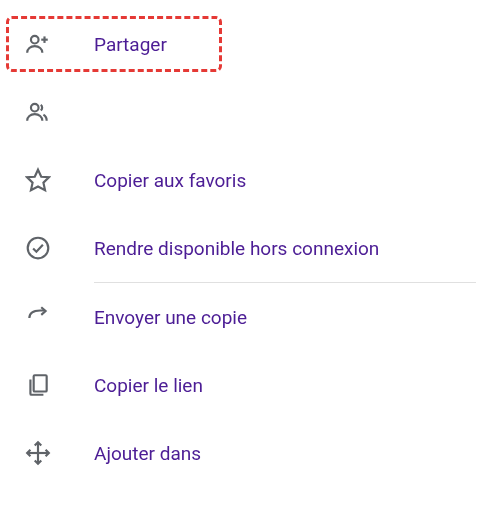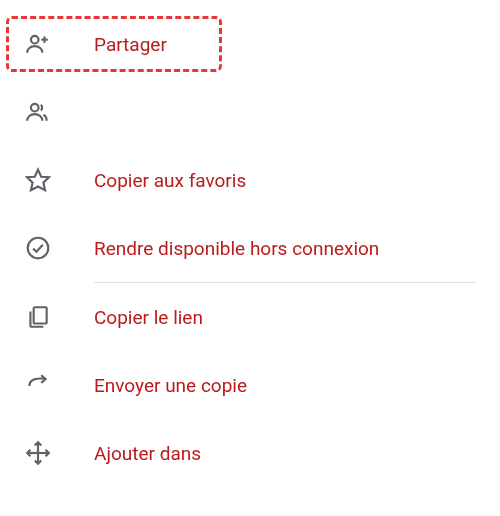--- a/index.html
+++ b/index.html
@@ -31,21 +31,21 @@
       height: 28px;
       flex-shrink: 0;
       display: flex;
       align-items: center;
       justify-content: center;
       color: #5f6368;
     }
     .menu-item .label {
       margin-left: 42px;
       font-size: 19px;
-      color: #b91c1c;
+      color: #4c1d95;
       font-weight: 400;
     }
     .highlight-box {
       position: absolute;
       top: 6px;
       left: 6px;
       right: 278px;
       bottom: 6px;
       border: 3px dashed #e53935;
       border-radius: 6px;
@@ -108,35 +108,35 @@
       </svg>
     </span>
     <span class="label">Rendre disponible hors connexion</span>
   </div>
 
   <div class="divider"></div>
 
   <div class="menu-item">
     <span class="icon">
       <svg viewBox="0 0 24 24" fill="none" stroke="currentColor" stroke-width="2">
+        <path d="M4 13c0-5 4-7 10-7h4"></path>
+        <polyline points="15,3 19,6.5 15,10"></polyline>
+      </svg>
+    </span>
+    <span class="label">Envoyer une copie</span>
+  </div>
+
+  <div class="menu-item">
+    <span class="icon">
+      <svg viewBox="0 0 24 24" fill="none" stroke="currentColor" stroke-width="2">
         <rect x="8" y="3" width="12" height="15" rx="1"></rect>
         <path d="M5 7v13a1 1 0 0 0 1 1h11"></path>
       </svg>
     </span>
     <span class="label">Copier le lien</span>
-  </div>
-
-  <div class="menu-item">
-    <span class="icon">
-      <svg viewBox="0 0 24 24" fill="none" stroke="currentColor" stroke-width="2">
-        <path d="M4 13c0-5 4-7 10-7h4"></path>
-        <polyline points="15,3 19,6.5 15,10"></polyline>
-      </svg>
-    </span>
-    <span class="label">Envoyer une copie</span>
   </div>
 
   <div class="menu-item">
     <span class="icon">
       <svg viewBox="0 0 24 24" fill="none" stroke="currentColor" stroke-width="2">
         <line x1="12" y1="3" x2="12" y2="21"></line>
         <line x1="3" y1="12" x2="21" y2="12"></line>
         <polyline points="9,5 12,2 15,5"></polyline>
         <polyline points="9,19 12,22 15,19"></polyline>
         <polyline points="5,9 2,12 5,15"></polyline>

